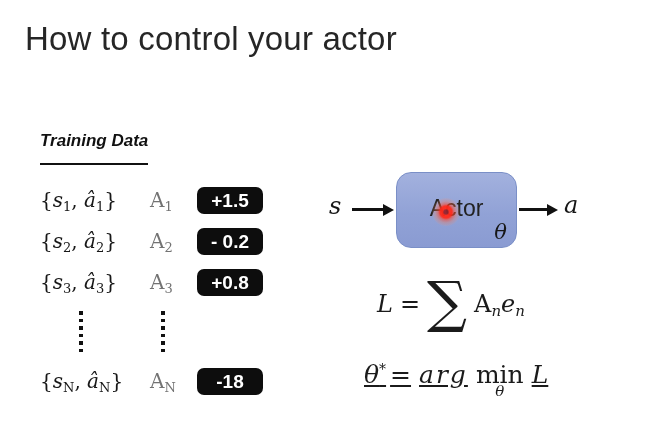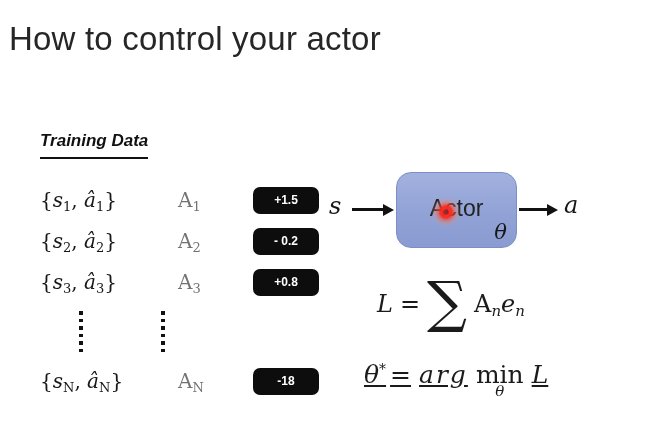--- a/index.html
+++ b/index.html
@@ -3,45 +3,45 @@
 <meta charset="utf-8">
 <style>
   html,body { margin:0; padding:0; background:#fff; }
   .slide {
     position:relative; width:646px; height:432px; background:#ffffff;
     overflow:hidden; font-family:"Liberation Sans", sans-serif; color:#1e1e1e;
   }
 
   
   .title {
-    position:absolute; left:9px; top:20px; margin:0;
+    position:absolute; left:25px; top:20px; margin:0;
     font-size:33px; font-weight:300; color:#262626;
     font-family:"Liberation Sans", sans-serif; letter-spacing:0.2px;
   }
 
   
   .training-heading {
     position:absolute; left:40px; top:131px;
     font-size:17px; font-weight:bold; font-style:italic; color:#111;
-    border-bottom:2px solid #111; padding-bottom:6px;
+    border-bottom:2px solid #111; padding-bottom:12px;
   }
   .t-row {
     position:absolute; left:40px; height:28px;
-    display:grid; grid-template-columns:110px 47px auto; align-items:center;gap:28px;
+    display:grid; grid-template-columns:110px 47px auto; align-items:center;
   }
   .pair {
     font-family:"DejaVu Serif", serif; font-size:20px; color:#171717; white-space:nowrap;
   }
   .pair .var { font-style:italic; }
   .pair sub, .alabel sub { font-size:13px; vertical-align:-4px; line-height:0; }
   .alabel { font-family:"DejaVu Serif", serif; font-size:20px; color:#737373; }
   .badge {
     display:inline-block; width:66px; height:27px; line-height:27px;
     background:#0d0d0d; color:#fff; border-radius:7px; text-align:center;
-    font-size:12px; font-weight:bold; font-family:"Liberation Sans", sans-serif;
+    font-size:19px; font-weight:bold; font-family:"Liberation Sans", sans-serif;
   }
   .vdots { position:absolute; display:flex; flex-direction:column; gap:4px; }
   .vdots i { width:3.5px; height:3.5px; background:#111; }
 
   
   .io-label {
     position:absolute; font-family:"DejaVu Serif", serif; font-style:italic;
     font-size:24px; color:#171717;
   }
   .arrow { position:absolute; height:3px; background:#111; }

